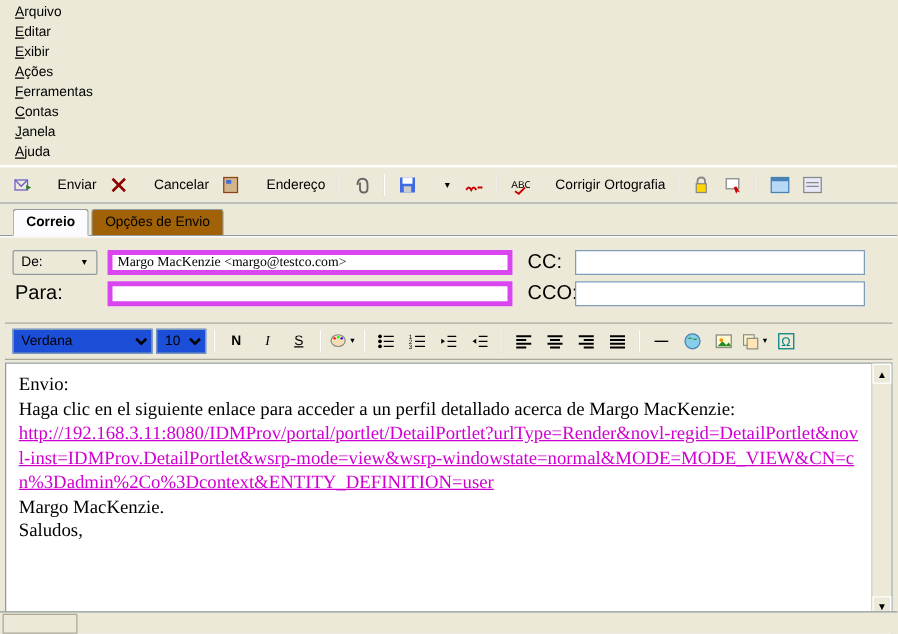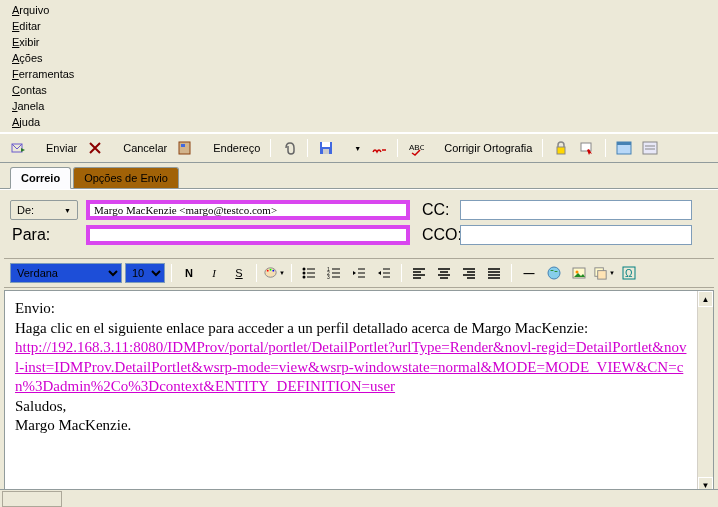--- a/index.html
+++ b/index.html
@@ -287,22 +287,22 @@
           <text x="4" y="12" font-size="10" fill="#008080">Ω</text>
         </svg></span>
     </div>
 </div>
 
 <div class="compose-wrap">
   <div class="compose-body" contenteditable="true" style="">
     <div>Envio:</div>
     <div>Haga clic en el siguiente enlace para acceder a un perfil detallado acerca de Margo MacKenzie:</div>
     <a href="#" style="word-break:break-all;">http://192.168.3.11:8080/IDMProv/portal/portlet/DetailPortlet?urlType=Render&amp;novl-regid=DetailPortlet&amp;novl-inst=IDMProv.DetailPortlet&amp;wsrp-mode=view&amp;wsrp-windowstate=normal&amp;MODE=MODE_VIEW&amp;CN=cn%3Dadmin%2Co%3Dcontext&amp;ENTITY_DEFINITION=user</a>
+    <div>Margo MacKenzie.</div>
     <div>Saludos,</div>
-    <div>Margo MacKenzie.</div>
   </div>
   <div class="scrollbar">
     <div class="scroll-up">▲</div>
     <div class="scroll-down">▼</div>
   </div>
 </div>
 
 <div class="attach-area"></div>
 
 <div class="statusbar">

